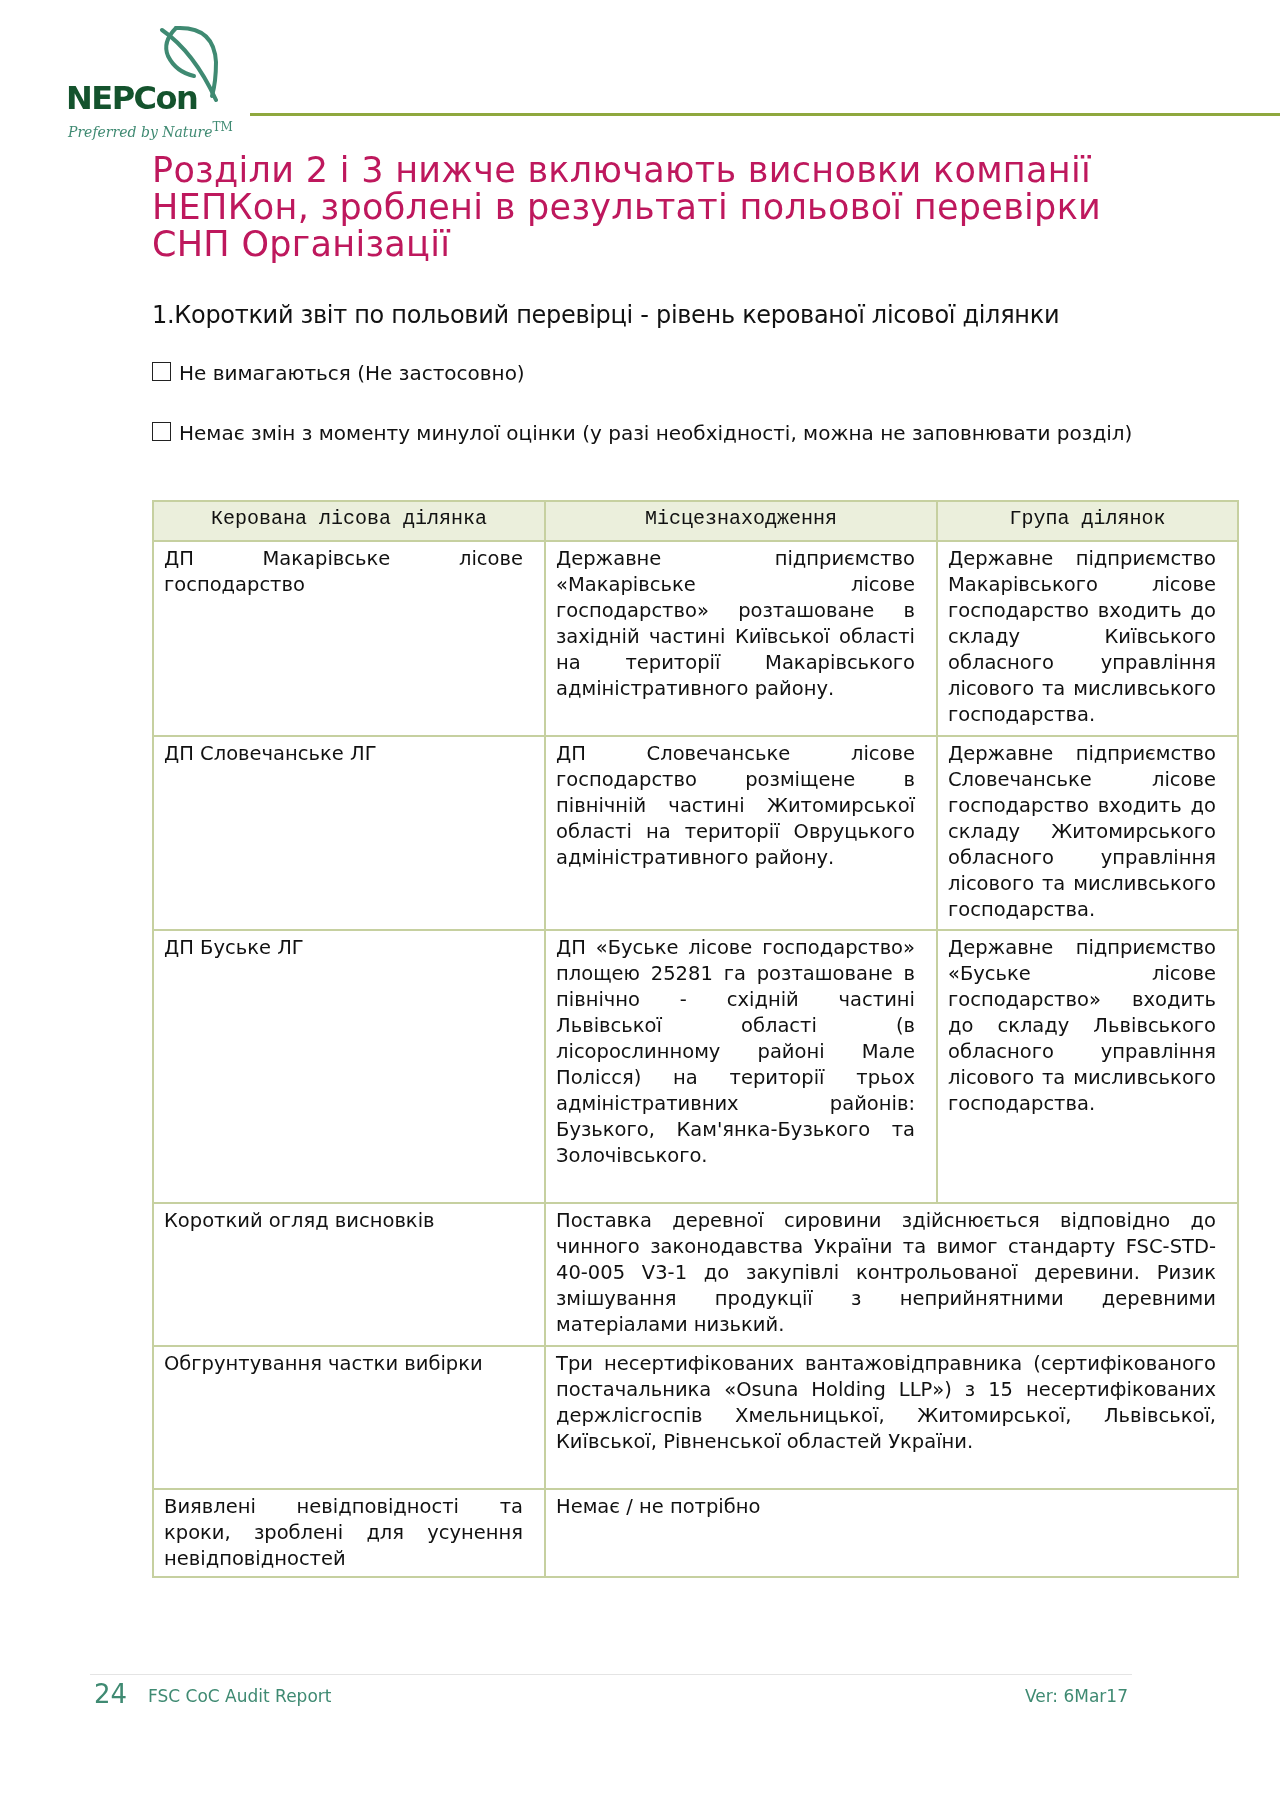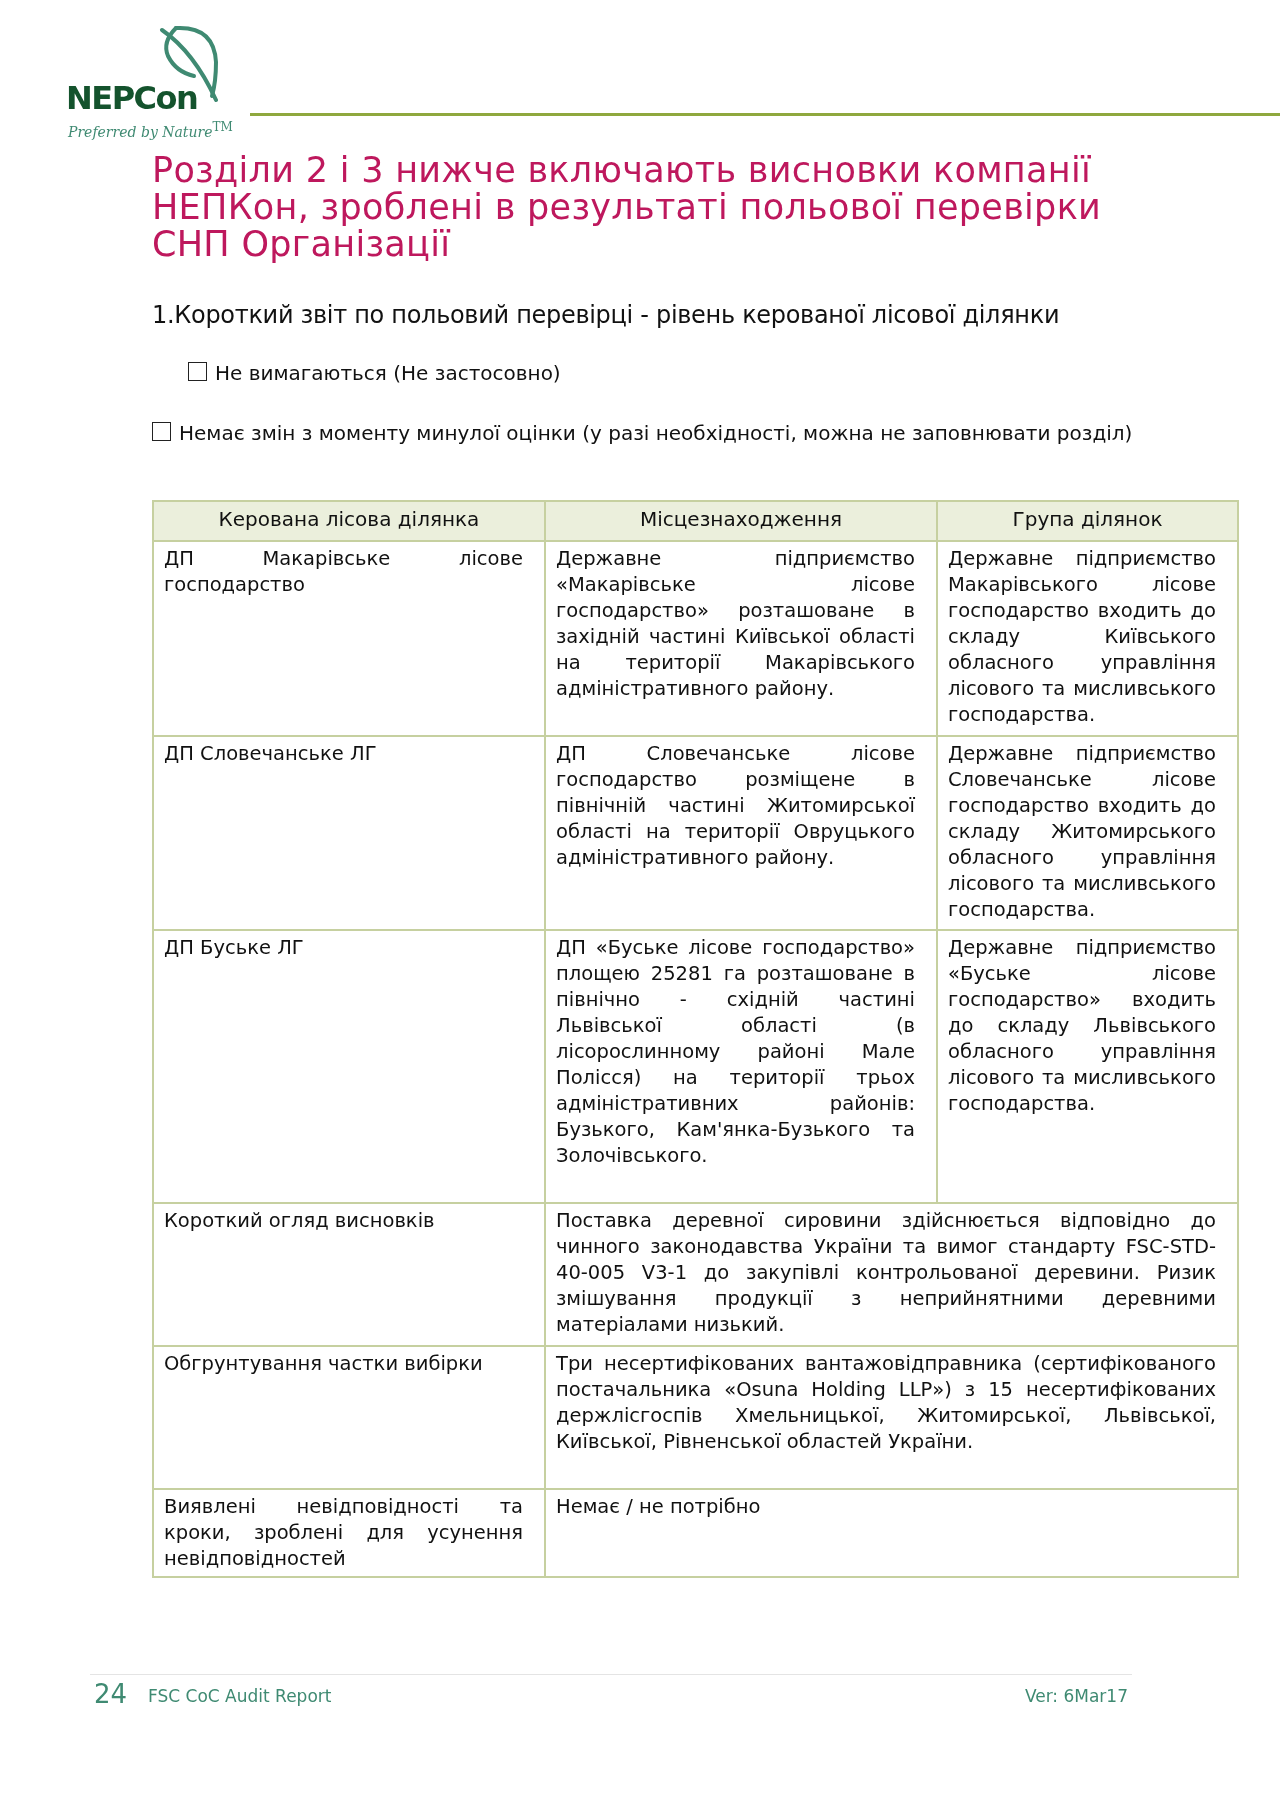--- a/index.html
+++ b/index.html
@@ -14,28 +14,28 @@
   .logo-tag sup { font-size: 12px; font-style: normal; }
   .header-rule { position: absolute; left: 250px; right: 0; top: 113px; height: 3px; background: #8fa83e; }
 
   .intro { position: absolute; left: 152px; top: 152px; width: 990px; font-size: 35px; line-height: 37px;
            font-family: "DejaVu Sans", sans-serif; color: #be185d; letter-spacing: 0.3px; }
   .section-title { position: absolute; left: 152px; top: 300px; font-size: 24px; line-height: 30px;
                    color: #111; font-family: "DejaVu Sans", sans-serif; letter-spacing: -0.3px; }
   .check-row { position: absolute; left: 152px; font-size: 20px; line-height: 31px; color: #111; width: 1010px; }
   .check-box { display: inline-block; width: 19px; height: 19px; border: 1.5px solid #222; vertical-align: -1px;
                margin-right: 8px; box-sizing: border-box; }
-  .cr1 { top: 358px; margin-left: 36px; }
+  .cr1 { top: 358px; }
   .cr2 { top: 418px; }
 
   table.main { position: absolute; left: 152px; top: 500px; width: 1087px; border-collapse: collapse;
                font-size: 19.5px; line-height: 26px; color: #111; }
   table.main th, table.main td { border: 2px solid #c6d0a0; vertical-align: top; }
   table.main th { background: #ebefdc; font-weight: normal; text-align: center; height: 34px; padding: 4px 8px 0 8px;
-                  font-size: 20px; }
+                  font-size: 20px; font-family: Liberation Mono, monospace; }
   table.main td { padding: 4px 21px 2px 10px; text-align: justify; }
   table.main td.c1 { width: 359px; }
   table.main td.c2 { width: 359px; }
   table.main td.c3 { }
   .r1 td { height: 187px; }
   .r2 td { height: 186px; }
   .r3 td { height: 265px; }
   .r4 td { height: 135px; }
   .r5 td { height: 135px; }
   .r6 td { height: 80px; }

